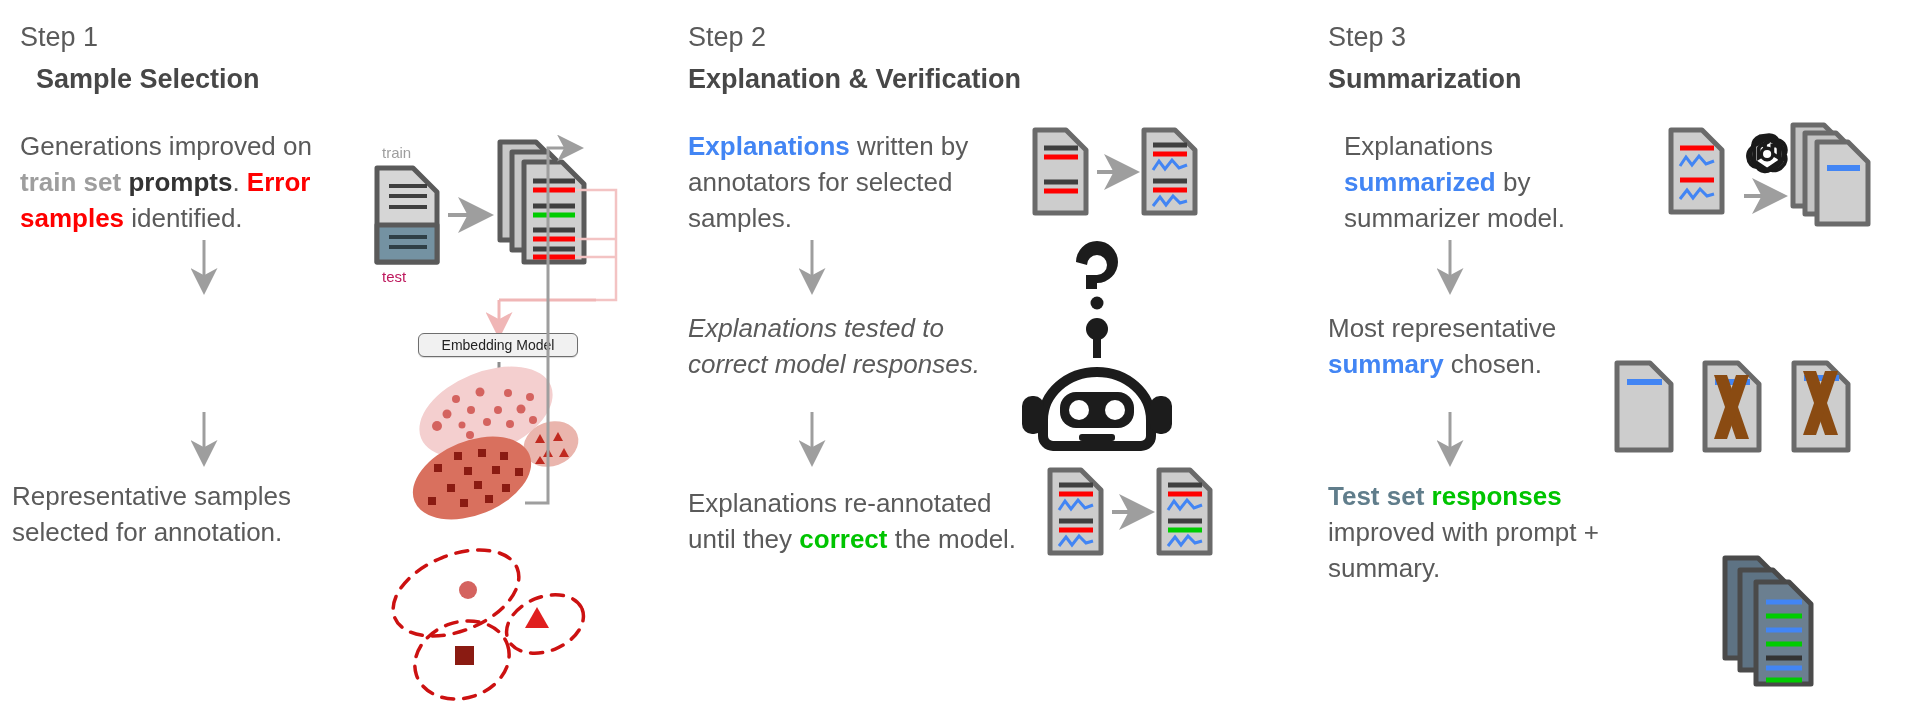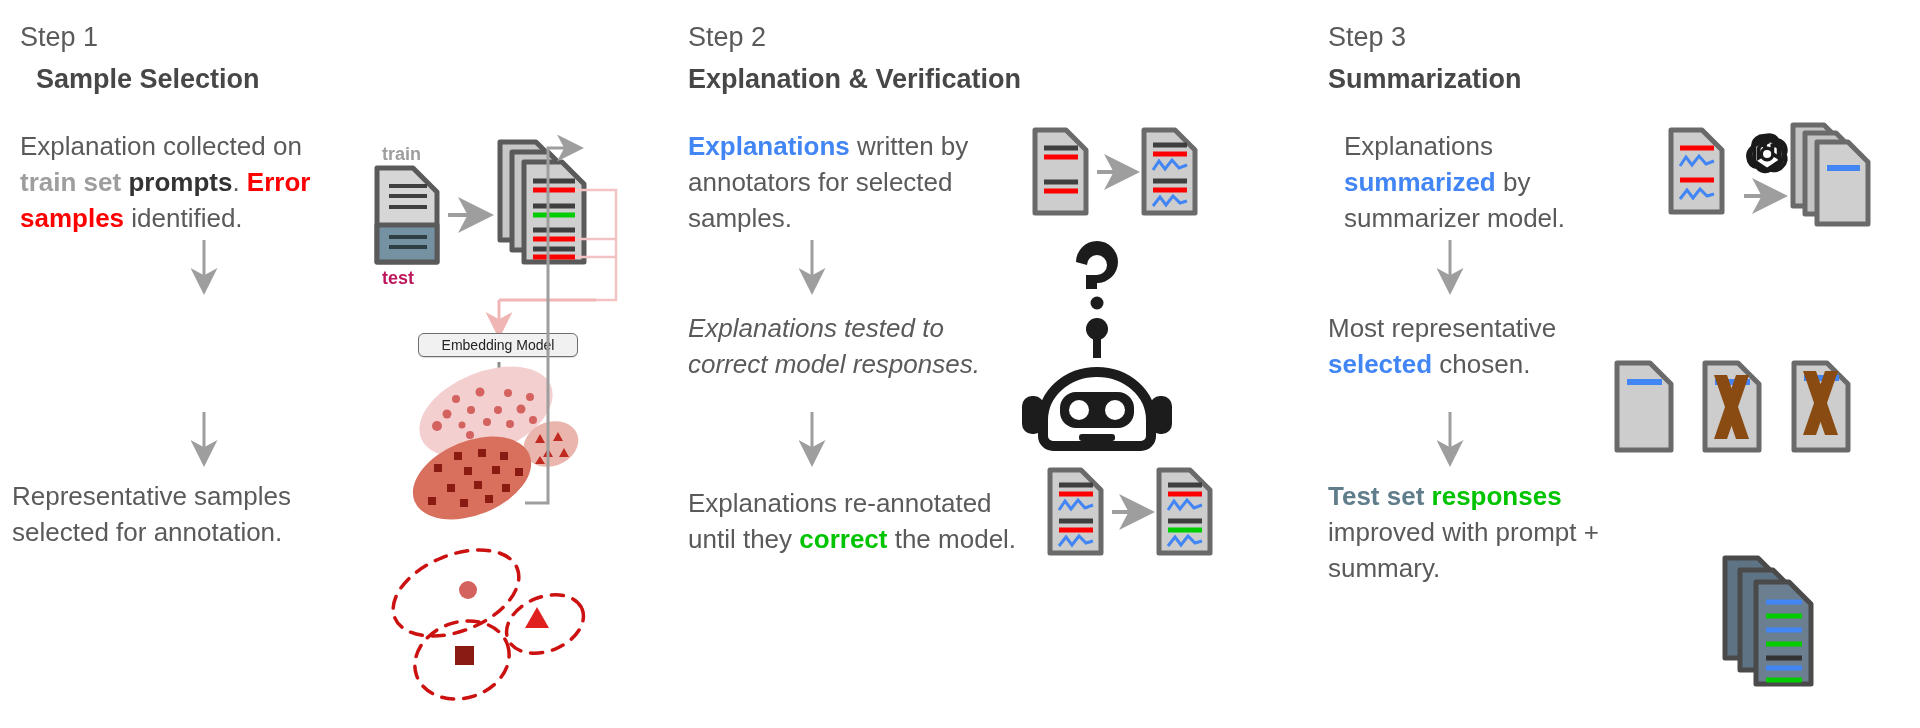--- a/index.html
+++ b/index.html
@@ -28,33 +28,33 @@
   svg.ov{position:absolute;left:0;top:0;overflow:visible;pointer-events:none;}
 
   .embox{
     position:absolute;
     background:#f1f1f1;border:1.5px solid #6e6e6e;border-radius:6px;
     font-size:14px;color:#222;text-align:center;
     padding:3px 8px;white-space:nowrap;
     box-shadow:0 1px 1px rgba(0,0,0,.15);
   }
 
-  .cap{position:absolute;font-size:18px;font-weight:bold;}
+  .cap{position:absolute;font-size:15px;font-weight:normal;}
   .cap.train{color:#9e9e9e;}
   .cap.test{color:#be185d;}
 </style>
 </head>
 <body>
 
 <div class="col" id="col1">
 
   <div class="step-label" style="left:20px;top:22px;">Step 1</div>
   <div class="step-title" style="left:20px;top:64px;margin-left:16px;">Sample Selection</div>
 
-  <div class="para" style="left:20px;top:128px;width:300px;"><span>Explanation collected on </span><span class="gray">train set </span><span class="blk">prompts</span><span>. </span><span class="red">Error samples </span><span>identified.</span></div>
+  <div class="para" style="left:20px;top:128px;width:300px;"><span>Generations improved on </span><span class="gray">train set </span><span class="blk">prompts</span><span>. </span><span class="red">Error samples </span><span>identified.</span></div>
 
 
   <div class="para" style="left:12px;top:478px;width:320px;"><span>Representative samples selected for annotation.</span></div>
 
   <svg class="ov" width="660" height="728">
     <defs>
       <marker id="ag" markerWidth="9" markerHeight="9" refX="6" refY="4.5" orient="auto">
         <path d="M0,0 L9,4.5 L0,9 L2.4,4.5 z" fill="#9e9e9e"></path>
       </marker>
       <marker id="ag2" markerWidth="9" markerHeight="9" refX="6" refY="4.5" orient="auto">
@@ -283,21 +283,21 @@
   </svg>
 </div>
 
 <div class="col" id="col3">
 
   <div class="step-label" style="left:28px;top:22px;">Step 3</div>
   <div class="step-title" style="left:28px;top:64px;">Summarization</div>
 
   <div class="para" style="left:44px;top:128px;width:300px;"><span>Explanations </span><span class="blue">summarized </span><span>by summarizer model.</span></div>
 
-  <div class="para" style="left:28px;top:310px;width:300px;"><span>Most representative </span><span class="blue">selected </span><span>chosen.</span></div>
+  <div class="para" style="left:28px;top:310px;width:300px;"><span>Most representative </span><span class="blue">summary </span><span>chosen.</span></div>
 
   <div class="para" style="left:28px;top:478px;width:300px;"><span class="slate">Test set </span><span class="green">responses </span><span>improved with prompt + summary.</span></div>
 
   <svg class="ov" width="620" height="728">
     <defs>
       <marker id="cg" markerWidth="9" markerHeight="9" refX="6" refY="4.5" orient="auto">
         <path d="M0,0 L9,4.5 L0,9 L2.4,4.5 z" fill="#9e9e9e"></path>
       </marker>
     </defs>
     <line x1="150" y1="240" x2="150" y2="286" stroke="#9e9e9e" stroke-width="3" marker-end="url(#cg)"></line>

